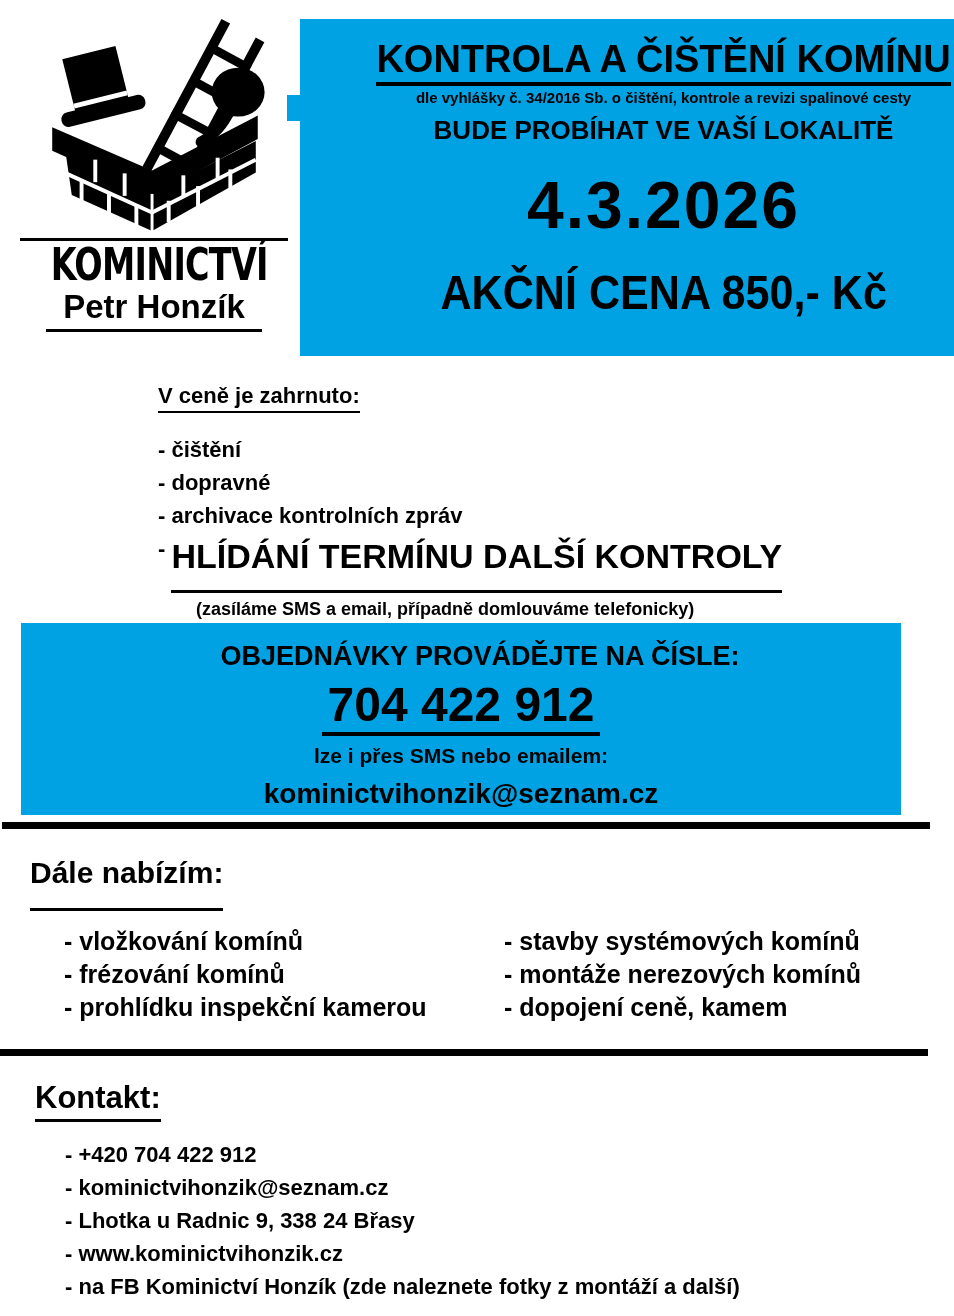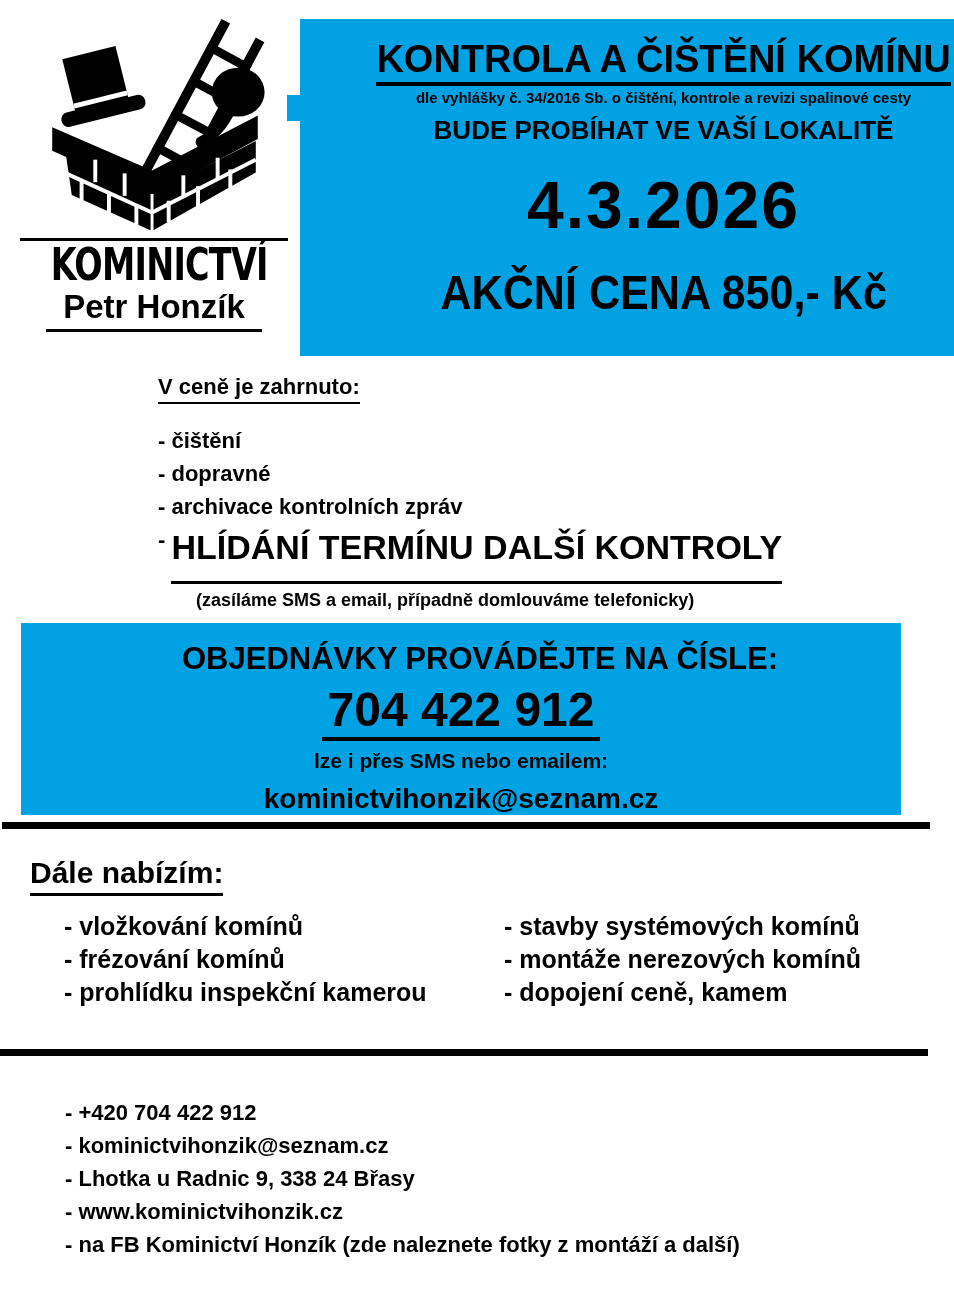--- a/index.html
+++ b/index.html
@@ -21,49 +21,49 @@
   .hero-notch{position:absolute;left:287px;top:95px;width:14px;height:26px;}
   .hero-title{display:inline-block;margin-top:20px;font-size:38px;font-weight:bold;
               border-bottom:4px solid #000;padding-bottom:3px;white-space:nowrap;line-height:40px;}
   .hero-subtitle{margin-top:3px;font-size:15px;font-weight:bold;white-space:nowrap;}
   .hero-line2{margin-top:9px;font-size:26px;font-weight:bold;white-space:nowrap;}
   .hero-date{margin-top:24px;font-size:66px;font-weight:bold;letter-spacing:2px;line-height:70px;}
   .hero-price{margin-top:26px;font-size:49px;font-weight:bold;line-height:52px;}
   .condense{display:inline-block;transform:scaleX(.88);transform-origin:center;white-space:nowrap;}
 
   
-  .included{position:absolute;left:158px;top:374px;width:720px;}
+  .included{position:absolute;left:158px;top:383px;width:720px;}
   .included-heading{display:inline-block;font-size:22px;font-weight:bold;
                     border-bottom:2px solid #000;padding-bottom:2px;line-height:26px;}
   .included-list{margin-top:20px;}
   .included-item{font-size:22px;font-weight:bold;line-height:33px;}
   .included-highlight-row{margin-top:4px;font-weight:bold;white-space:nowrap;}
   .included-highlight-prefix{font-size:22px;vertical-align:12px;}
   .included-highlight{display:inline-block;font-size:34px;border-bottom:3px solid #000;
                       padding-bottom:14px;line-height:40px;}
   .included-note{margin:6px 0 0 38px;font-size:18px;font-weight:bold;}
 
   
   .order-box{position:absolute;left:21px;top:623px;width:880px;height:192px;text-align:center;}
-  .order-heading{margin-top:18px;font-size:31px;font-weight:bold;padding-left:38px;}
+  .order-heading{margin-top:18px;font-size:27px;font-weight:bold;padding-left:38px;}
   .order-phone{display:inline-block;margin-top:8px;font-size:48px;font-weight:bold;
                border-bottom:4px solid #000;padding:0 6px 2px 6px;line-height:50px;}
   .order-alt{margin-top:8px;font-size:21px;font-weight:bold;}
   .order-email{margin-top:10px;font-size:28px;font-weight:bold;}
 
   .blue{background:#00A2E4;}
 
   .divider{position:absolute;height:7px;background:#000;}
   .divider-1{left:2px;top:822px;width:928px;}
   .divider-2{left:0px;top:1049px;width:928px;}
 
   
   .offers{position:absolute;left:30px;top:856px;width:900px;}
   .offers-heading{display:inline-block;font-size:30px;font-weight:bold;
-                  border-bottom:3px solid #000;padding-bottom:3px;line-height:34px;}
+                  border-bottom:3px solid #000;padding-bottom:18px;line-height:34px;}
   .offers-columns{display:flex;margin-top:14px;}
   .offers-col1{margin-left:34px;width:440px;}
   .offers-col2{margin-left:0;width:420px;}
   .offer-item{font-size:25px;font-weight:bold;line-height:33px;white-space:nowrap;}
 
   
   .contact{position:absolute;left:35px;top:1080px;width:900px;}
   .contact-heading{display:inline-block;font-size:31px;font-weight:bold;
                    border-bottom:3px solid #000;padding-bottom:3px;line-height:36px;}
   .contact-list{margin:16px 0 0 30px;}
@@ -171,20 +171,21 @@
         <div class="offer-item">- stavby systémových komínů</div>
         <div class="offer-item">- montáže nerezových komínů</div>
         <div class="offer-item">- dopojení ceně, kamem</div>
       </div>
     </div>
   </div>
 
   <div class="divider divider-2"></div>
 
   <div class="contact">
+    <span class="contact-heading">Kontakt:</span>
     <div class="contact-list">
       <div class="contact-item">- +420 704 422 912</div>
       <div class="contact-item">- kominictvihonzik@seznam.cz</div>
       <div class="contact-item">- Lhotka u Radnic 9, 338 24 Břasy</div>
       <div class="contact-item">- www.kominictvihonzik.cz</div>
       <div class="contact-item">- na FB Kominictví Honzík (zde naleznete fotky z montáží a další)</div>
     </div>
   </div>
 
 </div>

